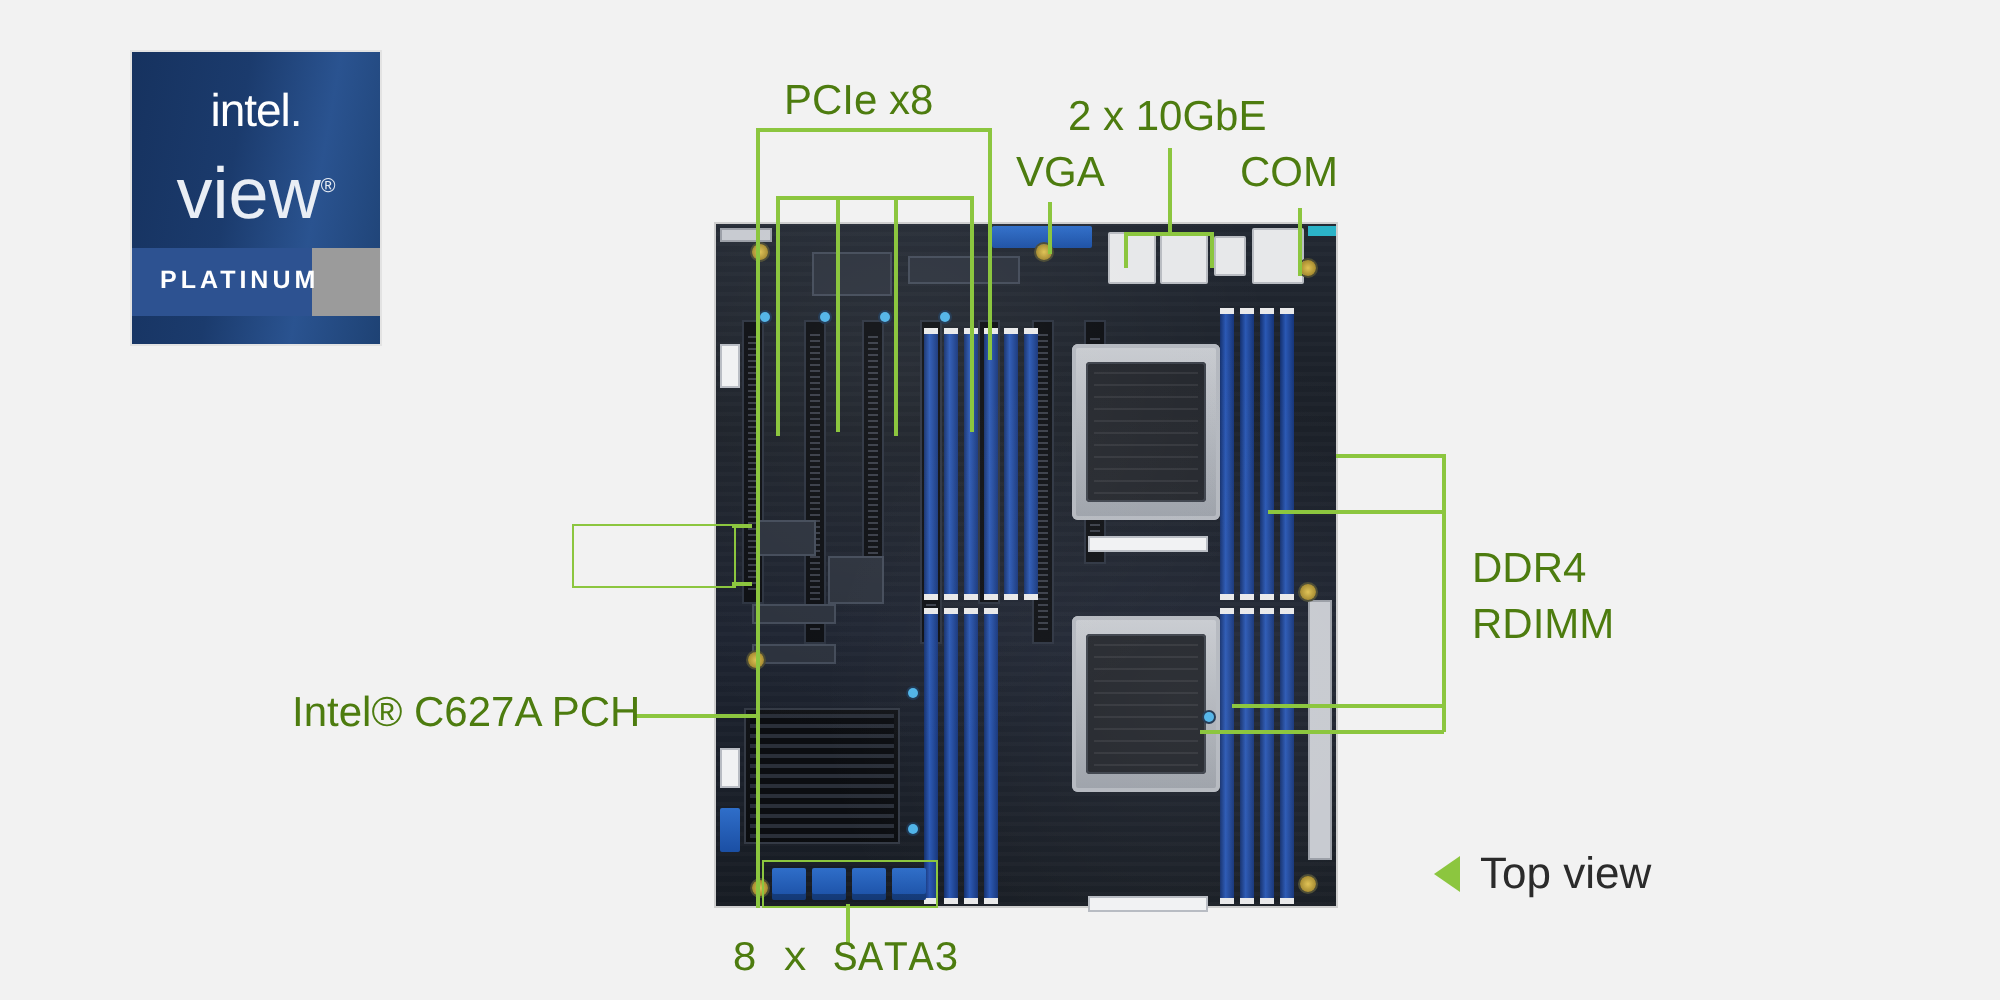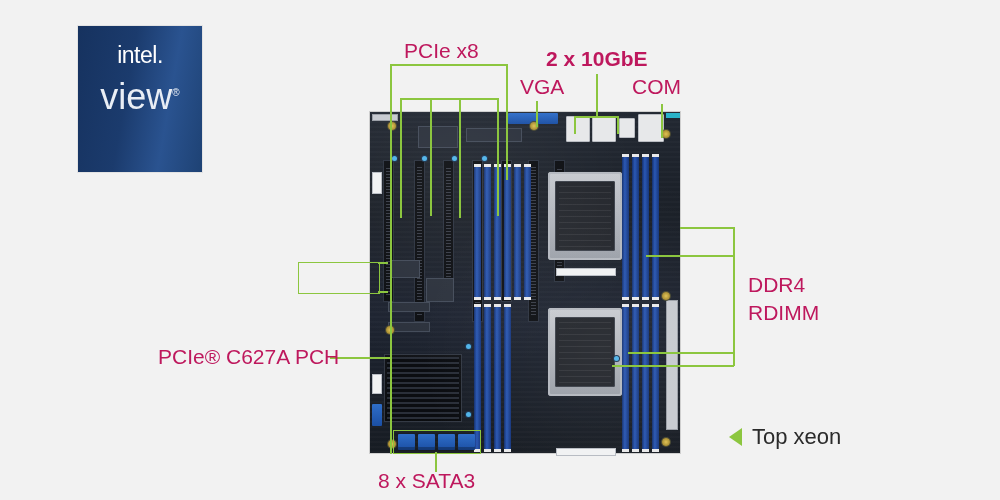--- a/index.html
+++ b/index.html
@@ -3,21 +3,21 @@
 <meta charset="utf-8">
 <style>
   html,body{margin:0;padding:0;}
   body{
     width:1000px;height:500px;
     background:#f2f2f2;
     font-family:"Liberation Sans",sans-serif;
     overflow:hidden;
     position:relative;
   }
-  #stage{position:absolute;left:12px;top:0;width:808px;height:500px;}
+  #stage{position:absolute;left:0;top:0;width:808px;height:500px;}
 
   
   .badge{position:absolute;left:66px;top:26px;width:124px;height:146px;
     background:linear-gradient(95deg,#15325f 0%,#1d3f73 46%,#2b5596 72%,#204madd 100%);
     background:linear-gradient(100deg,#16325f 0%,#1b3b6d 40%,#2a5390 70%,#1e4274 100%);
     box-shadow:0 0 0 1px rgba(0,0,0,.06);}
   .badge-intel{position:absolute;left:0;top:16px;width:100%;text-align:center;
     color:#fff;font-size:23px;letter-spacing:-0.5px;font-weight:400;}
   .badge-intel .dot{font-size:23px;}
   .badge-xeon{position:absolute;left:0;top:50px;width:100%;text-align:center;
@@ -65,33 +65,37 @@
   .scr{position:absolute;width:8px;height:8px;border-radius:50%;
         background:radial-gradient(circle,#e0c253,#8d7320);box-shadow:0 0 0 1px #4a4a33;}
   .chip{position:absolute;background:#2b313c;box-shadow:inset 0 0 0 1px #434b59;}
 
   
   .g{position:absolute;background:#8cc63f;}
   .gh{height:1.6px;}
   .gv{width:1.6px;}
   .box{position:absolute;border:1.6px solid #8cc63f;}
 
-  .lbl{position:absolute;color:#be185d;font-size:21px;line-height:26px;white-space:nowrap;}
+  .lbl{position:absolute;color:#4d7c0f;font-size:21px;line-height:26px;white-space:nowrap;}
 
   .tri{position:absolute;width:0;height:0;border-top:9px solid transparent;
        border-bottom:9px solid transparent;border-right:13px solid #8cc63f;}
 </style>
 </head>
 <body>
 
 <div id="stage">
 
   <div class="badge">
     <div class="badge-intel"><span>intel</span><span class="dot">.</span></div>
     <div class="badge-xeon"><span>view</span><sup>®</sup></div>
+    <div class="badge-band">
+      <div class="sq"></div>
+      <div class="txt">PLATINUM</div>
+    </div>
   </div>
 
   <div class="mb">
     <div class="pcb"></div>
 
     <div class="vga" style="left:138px;top:1px;width:50px;height:11px;"></div>
     <div class="io" style="left:196px;top:4px;width:22px;height:24px;"></div>
     <div class="io" style="left:222px;top:4px;width:22px;height:24px;"></div>
     <div class="io" style="left:249px;top:6px;width:14px;height:18px;"></div>
     <div class="io" style="left:268px;top:2px;width:24px;height:26px;"></div>
@@ -186,40 +190,40 @@
   <div class="g gv" style="left:447px;top:98px;height:120px;"></div>
   <div class="g gv" style="left:485px;top:98px;height:118px;"></div>
 
   <div class="g gv" style="left:524px;top:101px;height:26px;"></div>
   <div class="lbl" style="left:508px;top:74px;">VGA</div>
 
   <div class="g gh" style="left:562px;top:116px;width:44px;"></div>
   <div class="g gv" style="left:562px;top:116px;height:18px;"></div>
   <div class="g gv" style="left:605px;top:116px;height:18px;"></div>
   <div class="g gv" style="left:584px;top:74px;height:42px;"></div>
-  <div class="lbl" style="left:534px;top:46px;font-weight:bold;">2 x 10GbE</div>
+  <div class="lbl" style="left:534px;top:46px;">2 x 10GbE</div>
 
   <div class="g gv" style="left:649px;top:104px;height:34px;"></div>
   <div class="lbl" style="left:620px;top:74px;">COM</div>
 
   <div class="box" style="left:286px;top:262px;width:80px;height:30px;"></div>
   <div class="g gh" style="left:366px;top:262px;width:10px;"></div>
   <div class="g gh" style="left:366px;top:291px;width:10px;"></div>
 
   <div class="g gh" style="left:318px;top:357px;width:60px;"></div>
-  <div class="lbl" style="left:146px;top:344px;">PCIe® C627A PCH</div>
+  <div class="lbl" style="left:146px;top:344px;">Intel® C627A PCH</div>
 
   <div class="g gv" style="left:721px;top:227px;height:139px;"></div>
   <div class="g gh" style="left:668px;top:227px;width:54px;"></div>
   <div class="g gh" style="left:634px;top:255px;width:88px;"></div>
   <div class="g gh" style="left:616px;top:352px;width:106px;"></div>
   <div class="g gh" style="left:600px;top:365px;width:122px;"></div>
   <div class="lbl" style="left:736px;top:272px;">DDR4</div>
   <div class="lbl" style="left:736px;top:300px;">RDIMM</div>
 
   <div class="box" style="left:381px;top:430px;width:86px;height:22px;"></div>
   <div class="g gv" style="left:423px;top:452px;height:20px;"></div>
-  <div class="lbl" style="left:366px;top:468px;">8 x SATA3</div>
+  <div class="lbl" style="left:366px;top:468px;font-family:Liberation Mono, monospace;">8 x SATA3</div>
 
   <div class="tri" style="left:717px;top:428px;"></div>
-  <div class="lbl" style="left:740px;top:424px;color:#2b2b2b;font-size:22px;">Top xeon</div>
+  <div class="lbl" style="left:740px;top:424px;color:#2b2b2b;font-size:22px;">Top view</div>
 
 </div>
 
 </body></html>

